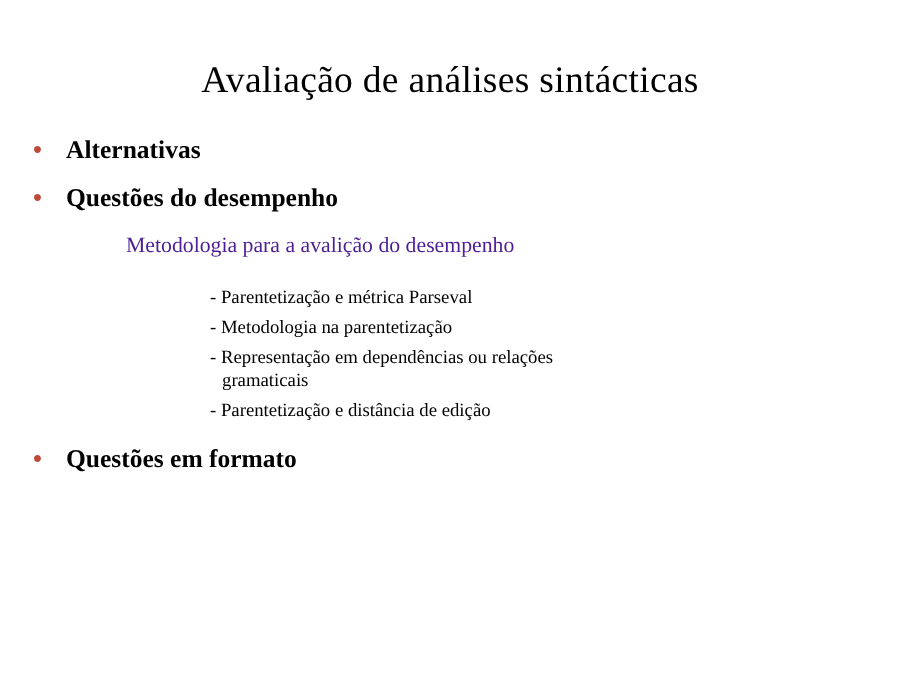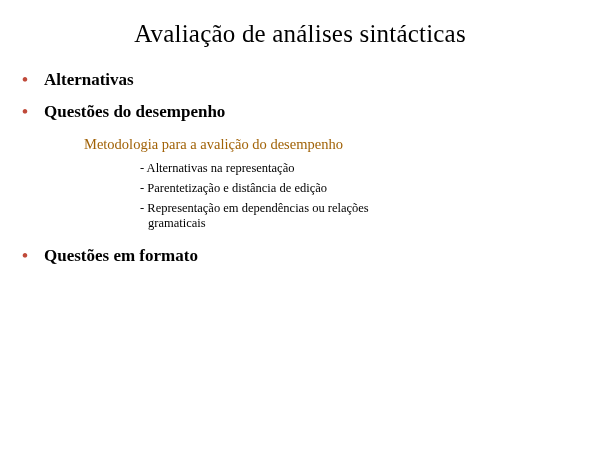--- a/index.html
+++ b/index.html
@@ -18,21 +18,21 @@
     width: 600px;
     height: 450px;
     box-sizing: border-box;
   }
   .slide-title {
     text-align: center;
     font-size: 25px;
     color: #000000;
     font-weight: normal;
     margin: 0;
-    padding-top: 20px;
+    padding-top: 40px;
     letter-spacing: 0.2px;
   }
   .body-area {
     padding: 22px 14px 0 22px;
   }
   .l1 {
     display: flex;
     align-items: baseline;
     font-size: 17px;
     font-weight: bold;
@@ -44,21 +44,21 @@
     font-size: 17px;
     line-height: 1;
     width: 22px;
     flex: 0 0 22px;
     text-align: left;
     font-weight: bold;
   }
   .l1 .txt { flex: 1 1 auto; }
   .l2 {
     font-size: 14.5px;
-    color: #a16207;
+    color: #4c1d95;
     margin: 0 0 8px 0;
     padding-left: 62px;
   }
   .l2.first { margin-top: 14px; }
   .l3 {
     font-size: 12.5px;
     color: #000000;
     margin: 0 0 5px 0;
     padding-left: 118px;
   }
@@ -83,26 +83,27 @@
       <span class="txt">Alternativas</span>
     </div>
 
     <div class="l1">
       <span class="bullet">•</span>
       <span class="txt">Questões do desempenho</span>
     </div>
 
     <div class="l2 first">Metodologia para a avalição do desempenho</div>
 
-    <div class="l3">- Alternativas na representação</div>
-    <div class="l3">- Parentetização e distância de edição</div>
+    <div class="l3 gap-before">- Parentetização e  métrica Parseval</div>
+    <div class="l3">- Metodologia na parentetização</div>
     <div class="l3">
       <span>- Representação em dependências ou relações</span>
       <span class="cont">gramaticais</span>
     </div>
+    <div class="l3">- Parentetização e distância de edição</div>
 
     <div class="spacer-final"></div>
 
     <div class="l1">
       <span class="bullet">•</span>
       <span class="txt">Questões em formato</span>
     </div>
 
   </div>
 </div>

